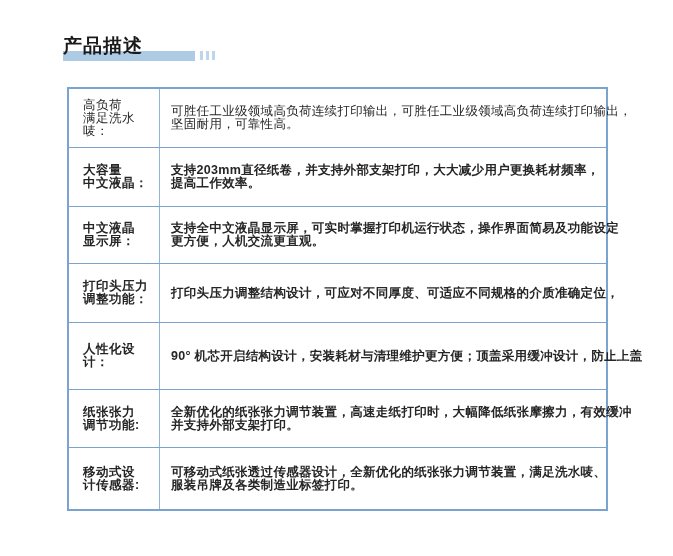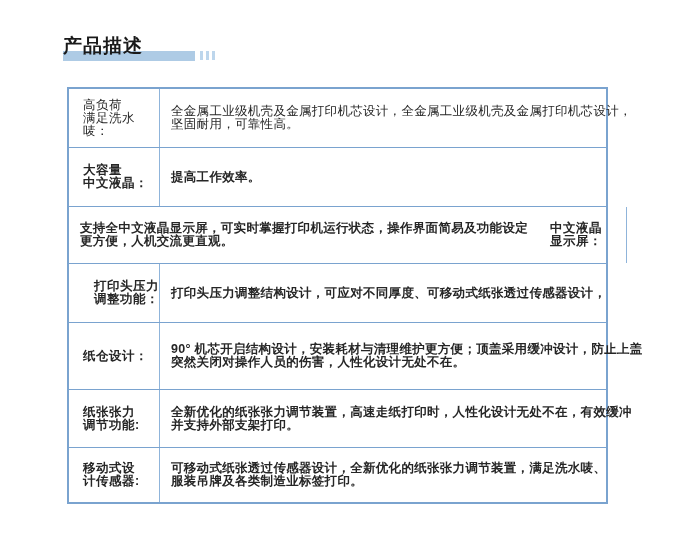--- a/index.html
+++ b/index.html
@@ -61,24 +61,24 @@
     background: #ffffff;
   }
   .row {
     display: flex;
     align-items: stretch;
   }
   .row + .row { border-top: 1.5px solid var(--border); font-weight: bold; }
   .row:nth-child(1) { height: 58px; }
   .row:nth-child(2) { height: 59px; }
   .row:nth-child(3) { height: 57px; }
-  .row:nth-child(4) { height: 59px; text-align: right; }
+  .row:nth-child(4) { height: 59px; }
   .row:nth-child(5) { height: 67px; }
   .row:nth-child(6) { height: 58px; }
-  .row:nth-child(7) { height: 55px; }
+  .row:nth-child(7) { height: 62px; }
 
   .cell {
     display: flex;
     flex-direction: column;
     justify-content: center;
     font-size: 12.5px;
     color: var(--body_text);
     line-height: 13px;
   }
   .cell .line:empty { display: none; }
@@ -111,74 +111,74 @@
 </div>
 
 <div class="feature-table">
 
   <div class="row">
     <div class="cell label-cell">
       <div class="line">高负荷</div>
       <div class="line">满足洗水唛：</div>
     </div>
     <div class="cell content-cell">
-      <div class="line">全金属工业级机壳及金属打印机芯设计，全金属工业级机壳及金属打印机芯设计，</div>
+      <div class="line">可胜任工业级领域高负荷连续打印输出，可胜任工业级领域高负荷连续打印输出，</div>
       <div class="line">坚固耐用，可靠性高。</div>
     </div>
   </div>
 
   <div class="row">
     <div class="cell label-cell">
       <div class="line">大容量</div>
       <div class="line">中文液晶：</div>
     </div>
     <div class="cell content-cell">
+      <div class="line">支持203mm直径纸卷，并支持外部支架打印，大大减少用户更换耗材频率，</div>
       <div class="line">提高工作效率。</div>
     </div>
   </div>
 
   <div class="row">
+    <div class="cell label-cell">
+      <div class="line">中文液晶</div>
+      <div class="line">显示屏：</div>
+    </div>
     <div class="cell content-cell">
       <div class="line">支持全中文液晶显示屏，可实时掌握打印机运行状态，操作界面简易及功能设定</div>
       <div class="line">更方便，人机交流更直观。</div>
-    </div>
-    <div class="cell label-cell">
-      <div class="line">中文液晶</div>
-      <div class="line">显示屏：</div>
     </div>
   </div>
 
   <div class="row">
     <div class="cell label-cell">
       <div class="line">打印头压力</div>
       <div class="line">调整功能：</div>
     </div>
     <div class="cell content-cell">
-      <div class="line">打印头压力调整结构设计，可应对不同厚度、可移动式纸张透过传感器设计，</div>
+      <div class="line">打印头压力调整结构设计，可应对不同厚度、可适应不同规格的介质准确定位，</div>
     </div>
   </div>
 
   <div class="row">
     <div class="cell label-cell">
-      <div class="line">纸仓设计：</div>
+      <div class="line">人性化设计：</div>
 
     </div>
     <div class="cell content-cell">
       <div class="line">90° 机芯开启结构设计，安装耗材与清理维护更方便；顶盖采用缓冲设计，防止上盖</div>
-      <div class="line">突然关闭对操作人员的伤害，人性化设计无处不在。</div>
     </div>
   </div>
 
   <div class="row">
     <div class="cell label-cell">
       <div class="line">纸张张力</div>
       <div class="line">调节功能:</div>
     </div>
     <div class="cell content-cell">
-      <div class="line">全新优化的纸张张力调节装置，高速走纸打印时，人性化设计无处不在，有效缓冲</div>
+      <div class="line">全新优化的纸张张力调节装置，高速走纸打印时，大幅降低纸张摩擦力，有效缓冲</div>
       <div class="line">并支持外部支架打印。</div>
     </div>
   </div>
 
   <div class="row">
     <div class="cell label-cell">
       <div class="line">移动式设</div>
       <div class="line">计传感器:</div>
     </div>
     <div class="cell content-cell">

